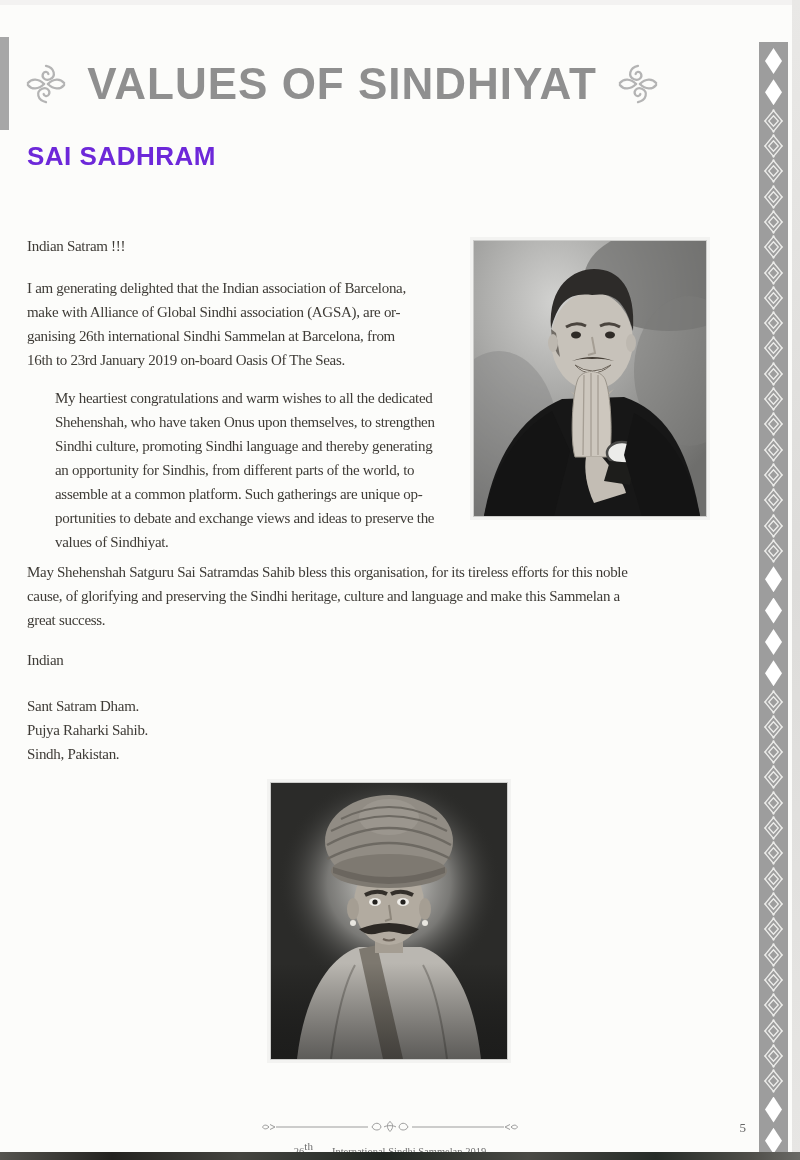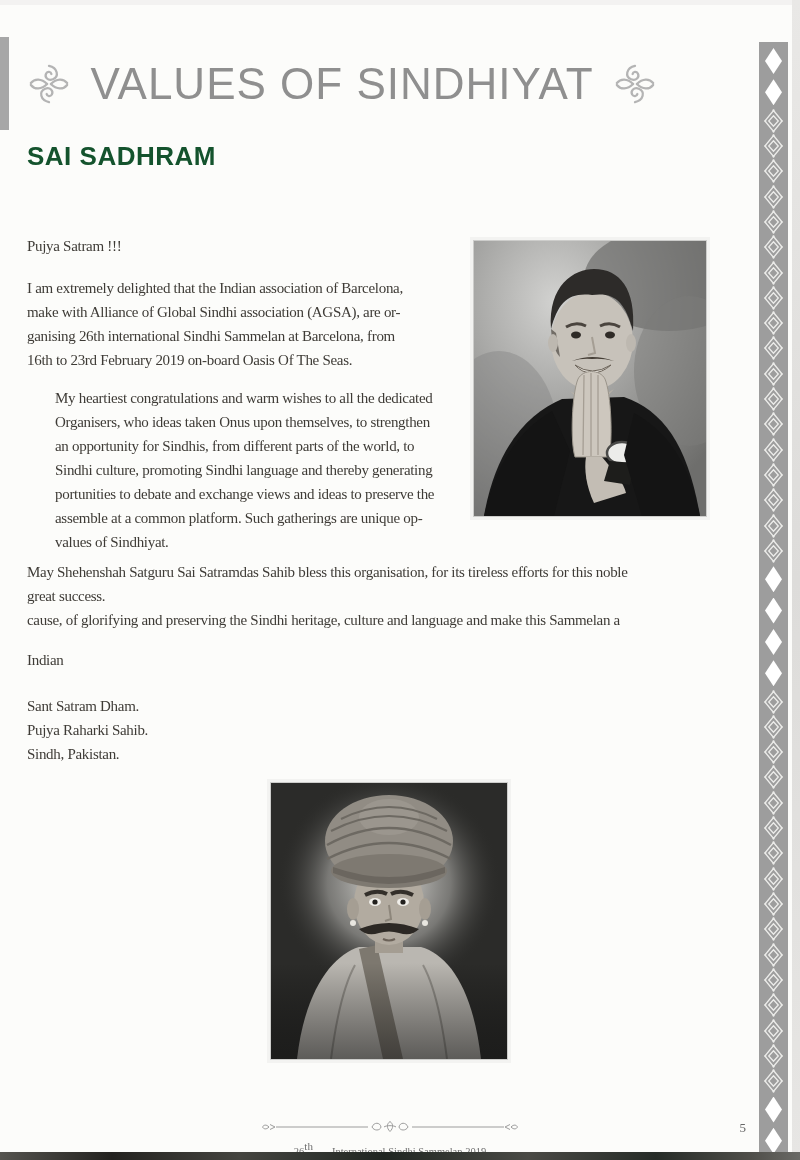--- a/index.html
+++ b/index.html
@@ -8,29 +8,29 @@
     background:#fcfcfa; overflow:hidden;
     font-family:"Liberation Serif", serif; color:#3e3b36;
   }
   
   .left-strip{position:absolute; left:0; top:37px; width:9px; height:93px; background:#a7a7a7;}
   .title-row{
     position:absolute; left:27px; top:56px; width:630px; height:56px;
     display:flex; align-items:center; justify-content:center; gap:20px;
   }
   .page-title{
-    font-family:"Liberation Sans", sans-serif; font-weight:normal;
+    font-family:"Liberation Sans", sans-serif; font-weight:bold;
     font-size:44px; letter-spacing:1px; color:#8f8f8f; white-space:nowrap;
   }
   .fleuron{width:42px; height:46px; flex:0 0 auto;}
   .fleuron.right{transform:scaleX(-1);}
   .subtitle{
     position:absolute; left:27px; top:141px;
     font-family:"Liberation Sans", sans-serif; font-weight:bold;
-    font-size:26px; letter-spacing:.5px; color:#14532d;
+    font-size:26px; letter-spacing:.5px; color:#6d28d9;
   }
   
   .para{position:absolute;}
   .line{white-space:nowrap; font-size:15px; letter-spacing:-0.3px; line-height:24px;}
   
   .photo{position:absolute; border:1px solid #cdcdcb; background:#888; box-shadow:0 0 0 3px #f3f3f1;}
   .photo svg{display:block;}
   
   .border-band{
     position:absolute; left:759px; top:42px; width:29px; height:1118px;
@@ -81,37 +81,37 @@
         <path d="M20 24 C14 18 7 18 3 23"></path>
         <path d="M20 24 C14 30 7 30 3 25"></path>
         <path d="M24 24 C30 18 37 18 41 23"></path>
         <path d="M24 24 C30 30 37 30 41 25"></path>
       </g>
     </svg>
   </div>
   <div class="subtitle">SAI SADHRAM</div>
 
   <div class="para" style="left:27px; top:234px;">
-    <div class="line">Pujya Satram !!!</div>
+    <div class="line">Indian Satram !!!</div>
   </div>
 
   <div class="para" style="left:27px; top:276px; width:433px;">
-    <div class="line">I am extremely delighted that the Indian association of Barcelona,</div>
+    <div class="line">I am generating delighted that the Indian association of Barcelona,</div>
     <div class="line">make with Alliance of Global Sindhi association (AGSA), are or-</div>
     <div class="line">ganising 26th international Sindhi Sammelan at Barcelona, from</div>
-    <div class="line">16th to 23rd February 2019 on-board Oasis Of The Seas.</div>
+    <div class="line">16th to 23rd January 2019 on-board Oasis Of The Seas.</div>
   </div>
 
   <div class="para" style="left:27px; top:386px; width:433px;margin-left:28px;">
     <div class="line">My heartiest congratulations and warm wishes to all the dedicated</div>
-    <div class="line">Organisers, who ideas taken Onus upon themselves, to strengthen</div>
+    <div class="line">Shehenshah, who have taken Onus upon themselves, to strengthen</div>
+    <div class="line">Sindhi culture, promoting Sindhi language and thereby generating</div>
     <div class="line">an opportunity for Sindhis, from different parts of the world, to</div>
-    <div class="line">Sindhi culture, promoting Sindhi language and thereby generating</div>
+    <div class="line">assemble at a common platform. Such gatherings are unique op-</div>
     <div class="line">portunities to debate and exchange views and ideas to preserve the</div>
-    <div class="line">assemble at a common platform. Such gatherings are unique op-</div>
     <div class="line">values of Sindhiyat.</div>
   </div>
 
   <div class="photo" style="left:473px; top:240px; width:232px; height:275px;">
     <svg width="232" height="275" viewBox="0 0 232 275">
       <defs>
         <radialGradient id="bg1" cx="35%" cy="22%" r="85%">
           <stop offset="0%" stop-color="#d2d2d0"></stop>
           <stop offset="55%" stop-color="#9a9a98"></stop>
           <stop offset="100%" stop-color="#6e6e6c"></stop>
@@ -145,22 +145,22 @@
       <ellipse cx="148" cy="212" rx="15" ry="11" fill="#ececea" stroke="#4a4a48" stroke-width="2.5"></ellipse>
       <path d="M136 220 L130 240 L156 244 L160 222 Z" fill="#1d1d1b"></path>
 
       <path d="M10 275 C24 216 48 188 78 170 L96 210 L80 275 Z" fill="#141414"></path>
       <path d="M226 275 C214 218 192 190 160 172 L150 214 L168 275 Z" fill="#141414"></path>
     </svg>
   </div>
 
   <div class="para" style="left:27px; top:560px; width:714px;">
     <div class="line">May Shehenshah Satguru Sai Satramdas Sahib bless this organisation, for its tireless efforts for this noble</div>
+    <div class="line">cause, of glorifying and preserving the Sindhi heritage, culture and language and make this Sammelan a</div>
     <div class="line">great success.</div>
-    <div class="line">cause, of glorifying and preserving the Sindhi heritage, culture and language and make this Sammelan a</div>
   </div>
 
   <div class="para" style="left:27px; top:648px;">
     <div class="line">Indian</div>
   </div>
 
   <div class="para" style="left:27px; top:694px;">
     <div class="line">Sant Satram Dham.</div>
     <div class="line">Pujya Raharki Sahib.</div>
     <div class="line">Sindh, Pakistan.</div>

